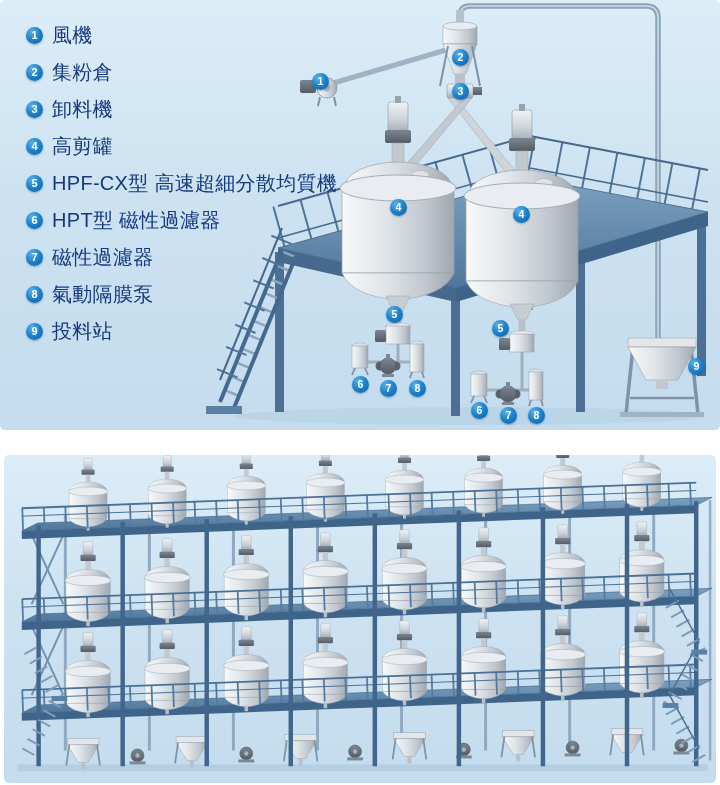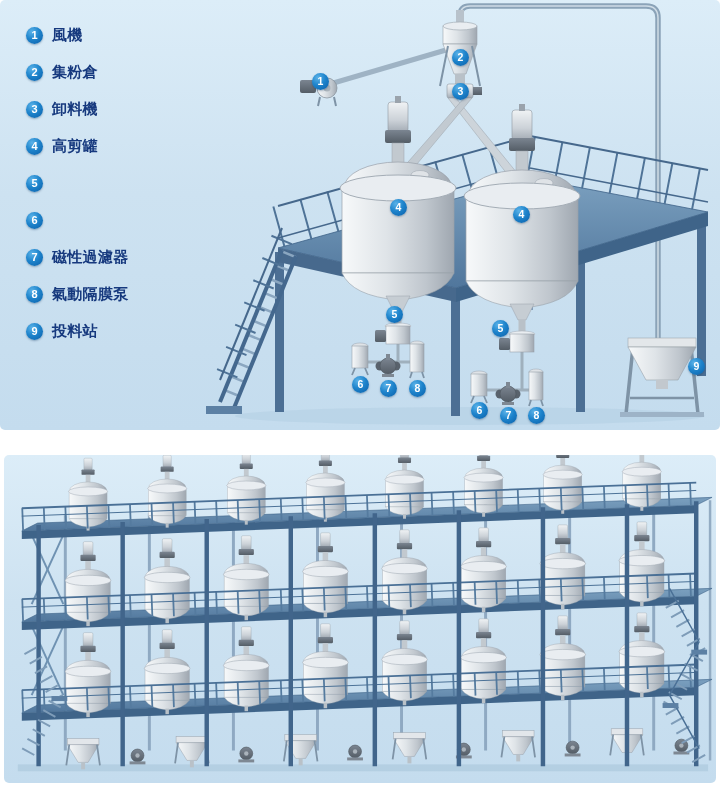--- a/index.html
+++ b/index.html
@@ -16,21 +16,21 @@
   .art{position:absolute;left:0;top:0;display:block;}
   .legend{position:absolute;left:26px;top:24px;display:flex;flex-direction:column;gap:14px;z-index:5;}
   .legend-item{display:flex;align-items:center;gap:9px;height:23px;}
   .badge{
     width:17px;height:17px;border-radius:50%;
     background:radial-gradient(circle at 35% 28%, #5ab2e8 0%, #1e84cc 45%, #0a5ea8 100%);
     color:#ffffff;font-size:11px;font-weight:bold;line-height:17px;text-align:center;
     box-shadow:0 1px 2px rgba(10,50,90,.35);flex:0 0 17px;
   }
   .legend-label{
-    font-size:15px;font-weight:bold;color:#16397e;letter-spacing:.3px;white-space:nowrap;
+    font-size:20px;font-weight:normal;color:#16397e;letter-spacing:.3px;white-space:nowrap;
   }
   .callout{position:absolute;z-index:6;font-size:10.5px;}
 </style>
 </head>
 <body>
 
 <div class="panel panel-top">
 
   <div class="legend">
     <div class="legend-item">
@@ -44,23 +44,25 @@
     <div class="legend-item">
       <span class="badge">3</span>
       <span class="legend-label">卸料機</span>
     </div>
     <div class="legend-item">
       <span class="badge">4</span>
       <span class="legend-label">高剪罐</span>
     </div>
     <div class="legend-item">
       <span class="badge">5</span>
+      <span class="legend-label">HPF-CX型 高速超細分散均質機</span>
     </div>
     <div class="legend-item">
       <span class="badge">6</span>
+      <span class="legend-label">HPT型 磁性過濾器</span>
     </div>
     <div class="legend-item">
       <span class="badge">7</span>
       <span class="legend-label">磁性過濾器</span>
     </div>
     <div class="legend-item">
       <span class="badge">8</span>
       <span class="legend-label">氣動隔膜泵</span>
     </div>
     <div class="legend-item">

